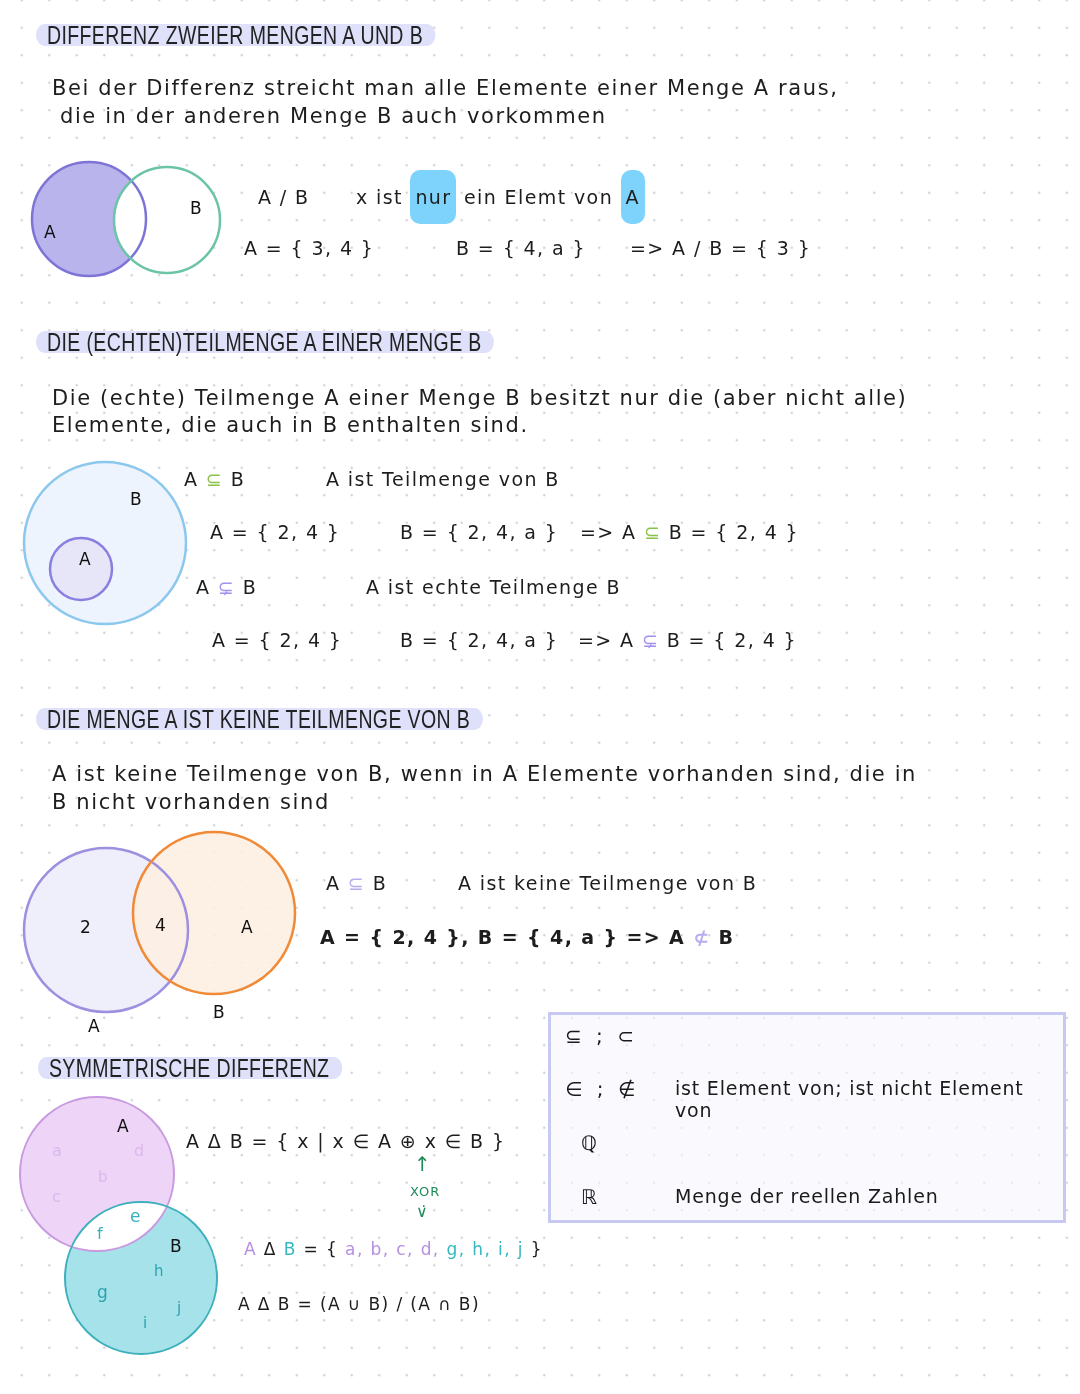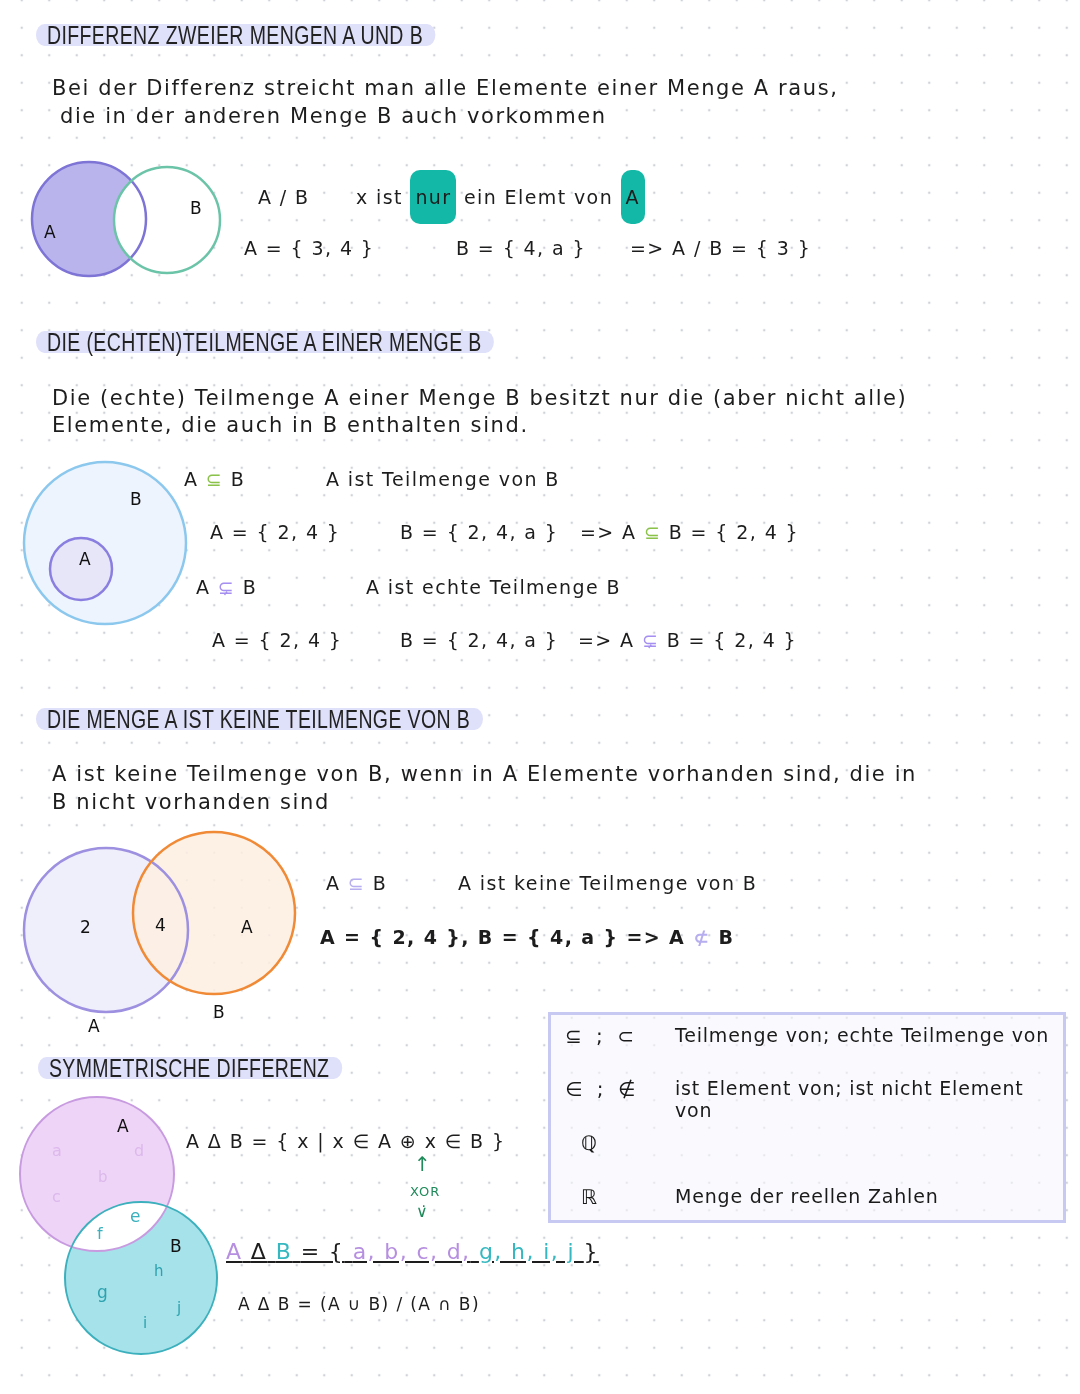--- a/index.html
+++ b/index.html
@@ -16,21 +16,21 @@
     position: absolute; height: 22px; border-radius: 12px;
     background: #dfe0fa;
     font-family: "Liberation Sans", sans-serif;
     font-size: 25px; letter-spacing: 0.5px; line-height: 22px;
     color: #222; font-weight: normal;
     transform: scaleX(0.78); transform-origin: left center;
     padding: 0 16px 0 14px; white-space: nowrap;
   }
   .hw { position: absolute; font-family: "DejaVu Sans", sans-serif; font-size: 21px; letter-spacing: 1.6px; white-space: nowrap; color: #1d1d1d; }
   .hw.sm { font-size: 19px; letter-spacing: 1.4px; }
-  .hl { background: #14b8a6; border-radius: 10px; padding: 16px 5px; }
+  .hl { background: #7dd3fc; border-radius: 10px; padding: 16px 5px; }
   .sym-green { color: #8bc34a; }
   .sym-lav { color: #a58ff0; }
   .sym-lav2 { color: #b7aef0; }
   .purple { color: #b68fe0; }
   .teal { color: #35b8c0; }
   .xor { color: #1f8a5a; }
   .legend-box {
     position: absolute; left: 548px; top: 1012px; width: 518px; height: 211px;
     border: 3px solid #c7c9f2; background: rgba(246,246,253,0.6); box-sizing: border-box;
   }
@@ -139,21 +139,20 @@
 <div class="hw sm" style="left:320px; top:926px;font-weight:bold;">
   <span>A = { 2, 4 },  B = { 4, a } =&gt;</span>
   <span>A</span>
   <span class="sym-lav2">⊄</span>
   <span>B</span>
 </div>
 
 <div class="legend-box">
   <div class="legend-row" style="top:9px;">
     <span class="legend-sym">⊆ ; ⊂</span>
-    <span class="legend-desc">Teilmenge von; echte Teilmenge von</span>
   </div>
   <div class="legend-row" style="top:62px;">
     <span class="legend-sym">∈ ; ∉</span>
     <span class="legend-desc">ist Element von; ist nicht Element von</span>
   </div>
   <div class="legend-row" style="top:116px;">
     <span class="legend-sym" style="left:30px;">ℚ</span>
   </div>
   <div class="legend-row" style="top:170px;">
     <span class="legend-sym" style="left:30px;">ℝ</span>
@@ -186,21 +185,21 @@
   <text x="97" y="208" font-size="17" fill="#2ea2b0">g</text>
   <text x="177" y="223" font-size="15" fill="#2ea2b0">j</text>
   <text x="143" y="238" font-size="15" fill="#2ea2b0">i</text>
 </svg>
 
 <div class="hw sm" style="left:186px; top:1130px;">A Δ B = { x | x ∈ A  ⊕  x ∈ B }</div>
 <div class="hw sm xor" style="left:414px; top:1152px; font-size:20px;">↑</div>
 <div class="hw xor" style="left:410px; top:1184px; font-size:13px; letter-spacing:1px;text-align:right;">XOR</div>
 <div class="hw xor" style="left:416px; top:1202px; font-size:16px;">∨̇</div>
 
-<div class="hw sm" style="left:226px; top:1239px; font-size:22px;text-decoration:underline;">
+<div class="hw sm" style="left:244px; top:1239px; font-size:17px;">
   <span class="purple">A</span>
   <span>Δ</span>
   <span class="teal">B</span>
   <span>= {</span>
   <span class="purple">a, b, c, d,</span>
   <span class="teal">g, h, i, j</span>
   <span>}</span>
 </div>
 <div class="hw sm" style="left:238px; top:1294px; font-size:17px;">A Δ B = (A ∪ B) / (A ∩ B)</div>
 

